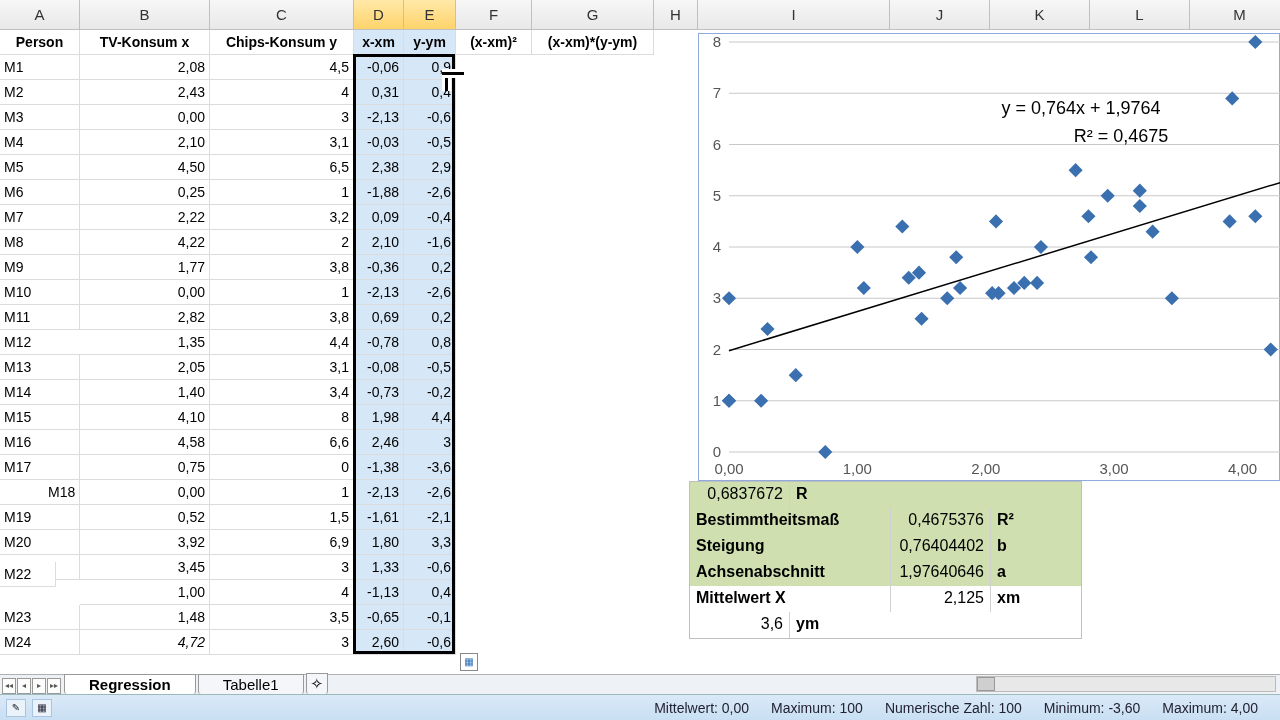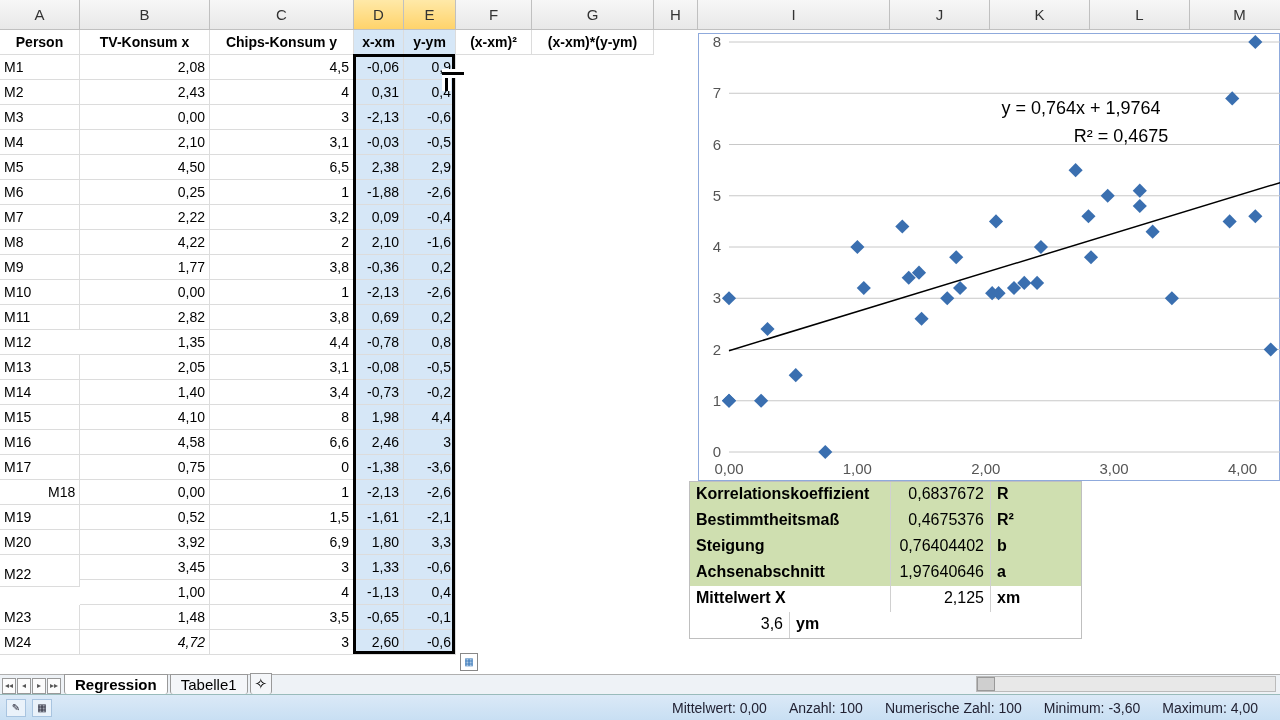--- a/index.html
+++ b/index.html
@@ -29,21 +29,21 @@
   .stats { position:absolute; left:689px; top:481px; border:1px solid #bfbfbf; background:#fff; }
   .statrow { display:flex; height:26px; }
   .statrow.hl { background:#cfdfb0; }
   .statlabel { width:201px; padding:3px 6px; font-size:16px; font-weight:bold; border-right:1px solid #d0d0d0; }
   .statval { width:100px; padding:3px 6px; font-size:16px; text-align:right; border-right:1px solid #d0d0d0; }
   .statsym { width:90px; padding:3px 6px; font-size:16px; font-weight:bold; }
   
   .tabbar { position:absolute; left:0; bottom:26px; height:20px; width:1280px; background:#eef2f6; border-top:1px solid #b0b0b0; display:flex; align-items:flex-end; }
   .tabnav { display:flex; margin-left:2px; }
   .tabnav span { width:14px; height:16px; border:1px solid #999; background:#fcfcfc; margin-right:1px; font-size:8px; text-align:center; line-height:14px; color:#555; }
-  .tab { padding:1px 10px; font-size:15px; border:1px solid #999; border-bottom:none; background:#f4f6f9; margin-left:2px; border-radius:0 0 3px 3px; }
+  .tab { padding:1px 24px; font-size:15px; border:1px solid #999; border-bottom:none; background:#f4f6f9; margin-left:2px; border-radius:0 0 3px 3px; }
   .tab.active { background:#fff; font-weight:bold; }
   .tab.add { width:22px; text-align:center; padding:1px 4px; }
   .hscroll { position:absolute; right:4px; bottom:28px; height:16px; width:300px; background:#e8e8e8; border:1px solid #bbb; }
   .hscroll .thumb { position:absolute; left:0; top:0; height:14px; width:18px; background:#cfcfcf; border:1px solid #999; }
   
   .status { position:absolute; left:0; bottom:0; height:26px; width:1280px; background:linear-gradient(#dbe9f7,#c8dff3); border-top:1px solid #9bb; display:flex; align-items:center; color:#223; font-size:14px; }
   .status .t { border:1px solid #a8c4e0; background:#eaf2fa; height:18px; width:20px; margin-left:6px; display:flex; align-items:center; justify-content:center; font-size:10px; }
   .status .sp { flex:1; }
   .status .metric { margin-right:22px; }
 </style>
@@ -174,21 +174,21 @@
       <div class="cell " style="left: 0px; width: 80px; top: 500px;">M20</div>
       <div class="cell num" style="left: 80px; width: 130px; top: 500px;">3,92</div>
       <div class="cell num" style="left: 210px; width: 144px; top: 500px;">6,9</div>
       <div class="cell num selcell" style="left: 354px; width: 50px; top: 500px;">1,80</div>
       <div class="cell num selcell" style="left: 404px; width: 52px; top: 500px;">3,3</div>
       <div class="cell " style="left: 0px; width: 80px; top: 525px;">M21</div>
       <div class="cell num" style="left: 80px; width: 130px; top: 525px;">3,45</div>
       <div class="cell num" style="left: 210px; width: 144px; top: 525px;">3</div>
       <div class="cell num selcell" style="left: 354px; width: 50px; top: 525px;">1,33</div>
       <div class="cell num selcell" style="left: 404px; width: 52px; top: 525px;">-0,6</div>
-      <div class="cell " style="left: 0px; width: 80px; top: 532px;">M22</div>
+      <div class="cell " style="left: 0px; width: 56px; top: 532px;">M22</div>
       <div class="cell num" style="left: 80px; width: 130px; top: 550px;">1,00</div>
       <div class="cell num" style="left: 210px; width: 144px; top: 550px;">4</div>
       <div class="cell num selcell" style="left: 354px; width: 50px; top: 550px;">-1,13</div>
       <div class="cell num selcell" style="left: 404px; width: 52px; top: 550px;">0,4</div>
       <div class="cell " style="left: 0px; width: 80px; top: 575px;">M23</div>
       <div class="cell num" style="left: 80px; width: 130px; top: 575px;">1,48</div>
       <div class="cell num" style="left: 210px; width: 144px; top: 575px;">3,5</div>
       <div class="cell num selcell" style="left: 354px; width: 50px; top: 575px;">-0,65</div>
       <div class="cell num selcell" style="left: 404px; width: 52px; top: 575px;">-0,1</div>
       <div class="cell " style="left: 0px; width: 80px; top: 600px;">M24</div>
@@ -264,21 +264,20 @@
         <path class="pt" transform="translate(530.6511627906978,187.375) rotate(45)" d="M-5,-5 h10 v10 h-10 z"></path>
         <path class="pt" transform="translate(556.3255813953488,182.25000000000003) rotate(45)" d="M-5,-5 h10 v10 h-10 z"></path>
         <path class="pt" transform="translate(248.23255813953486,264.25) rotate(45)" d="M-5,-5 h10 v10 h-10 z"></path>
         <text class="formula" x="382" y="80" text-anchor="middle">y = 0,764x + 1,9764</text>
         <text class="formula" x="422" y="108" text-anchor="middle">R² = 0,4675</text>
       </svg>
   </div>
 
   <div class="stats" id="stats">
       <div class="statrow hl">
-        <div class="statlabel">Korrelationskoeffizient</div>
         <div class="statval">0,6837672</div>
         <div class="statsym">R</div>
       </div>
       <div class="statrow hl">
         <div class="statlabel">Bestimmtheitsmaß</div>
         <div class="statval">0,4675376</div>
         <div class="statsym">R²</div>
       </div>
       <div class="statrow hl">
         <div class="statlabel">Steigung</div>
@@ -314,18 +313,18 @@
   </div>
   <div class="hscroll">
       <div class="thumb"></div>
     </div>
 
   <div class="status">
     <div class="t">✎</div>
     <div class="t">▦</div>
     <div class="sp"></div>
     <span class="metric">Mittelwert: 0,00</span>
-    <span class="metric">Anzahl: 100</span>
+    <span class="metric">Maximum: 100</span>
     <span class="metric">Numerische Zahl: 100</span>
     <span class="metric">Minimum: -3,60</span>
     <span class="metric">Maximum: 4,00</span>
   </div>
 </div>
 
 </body></html>

